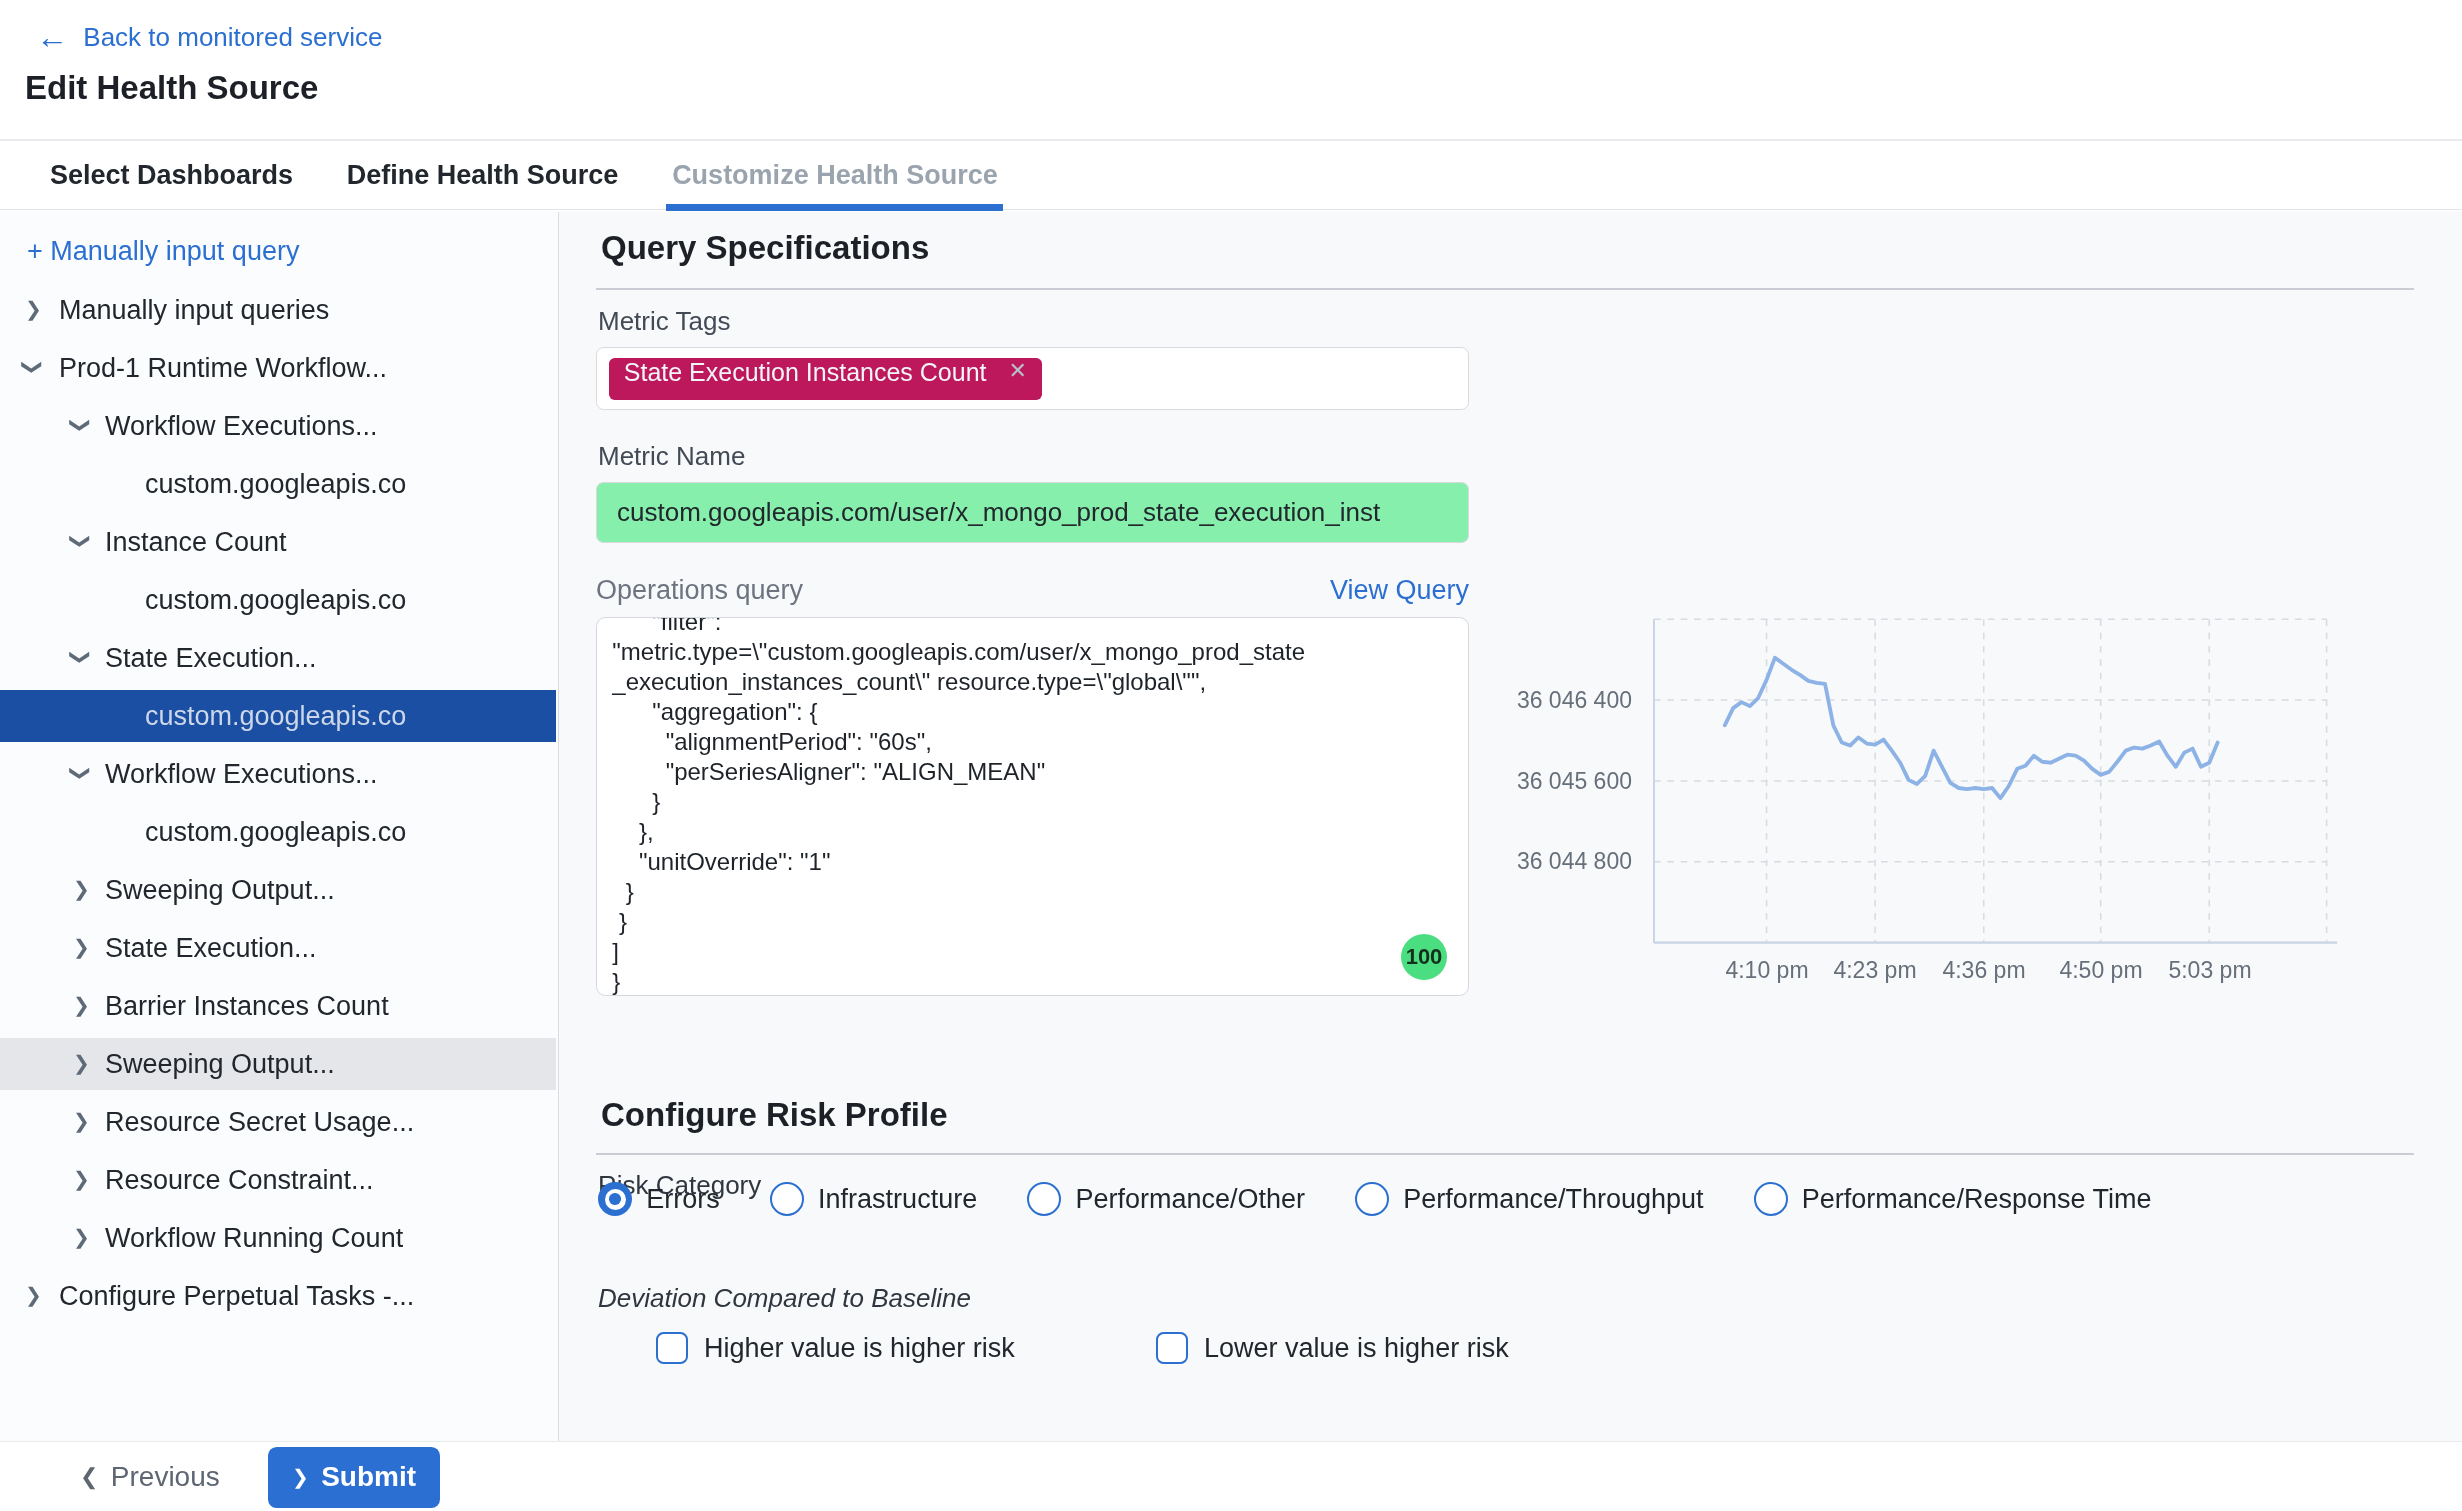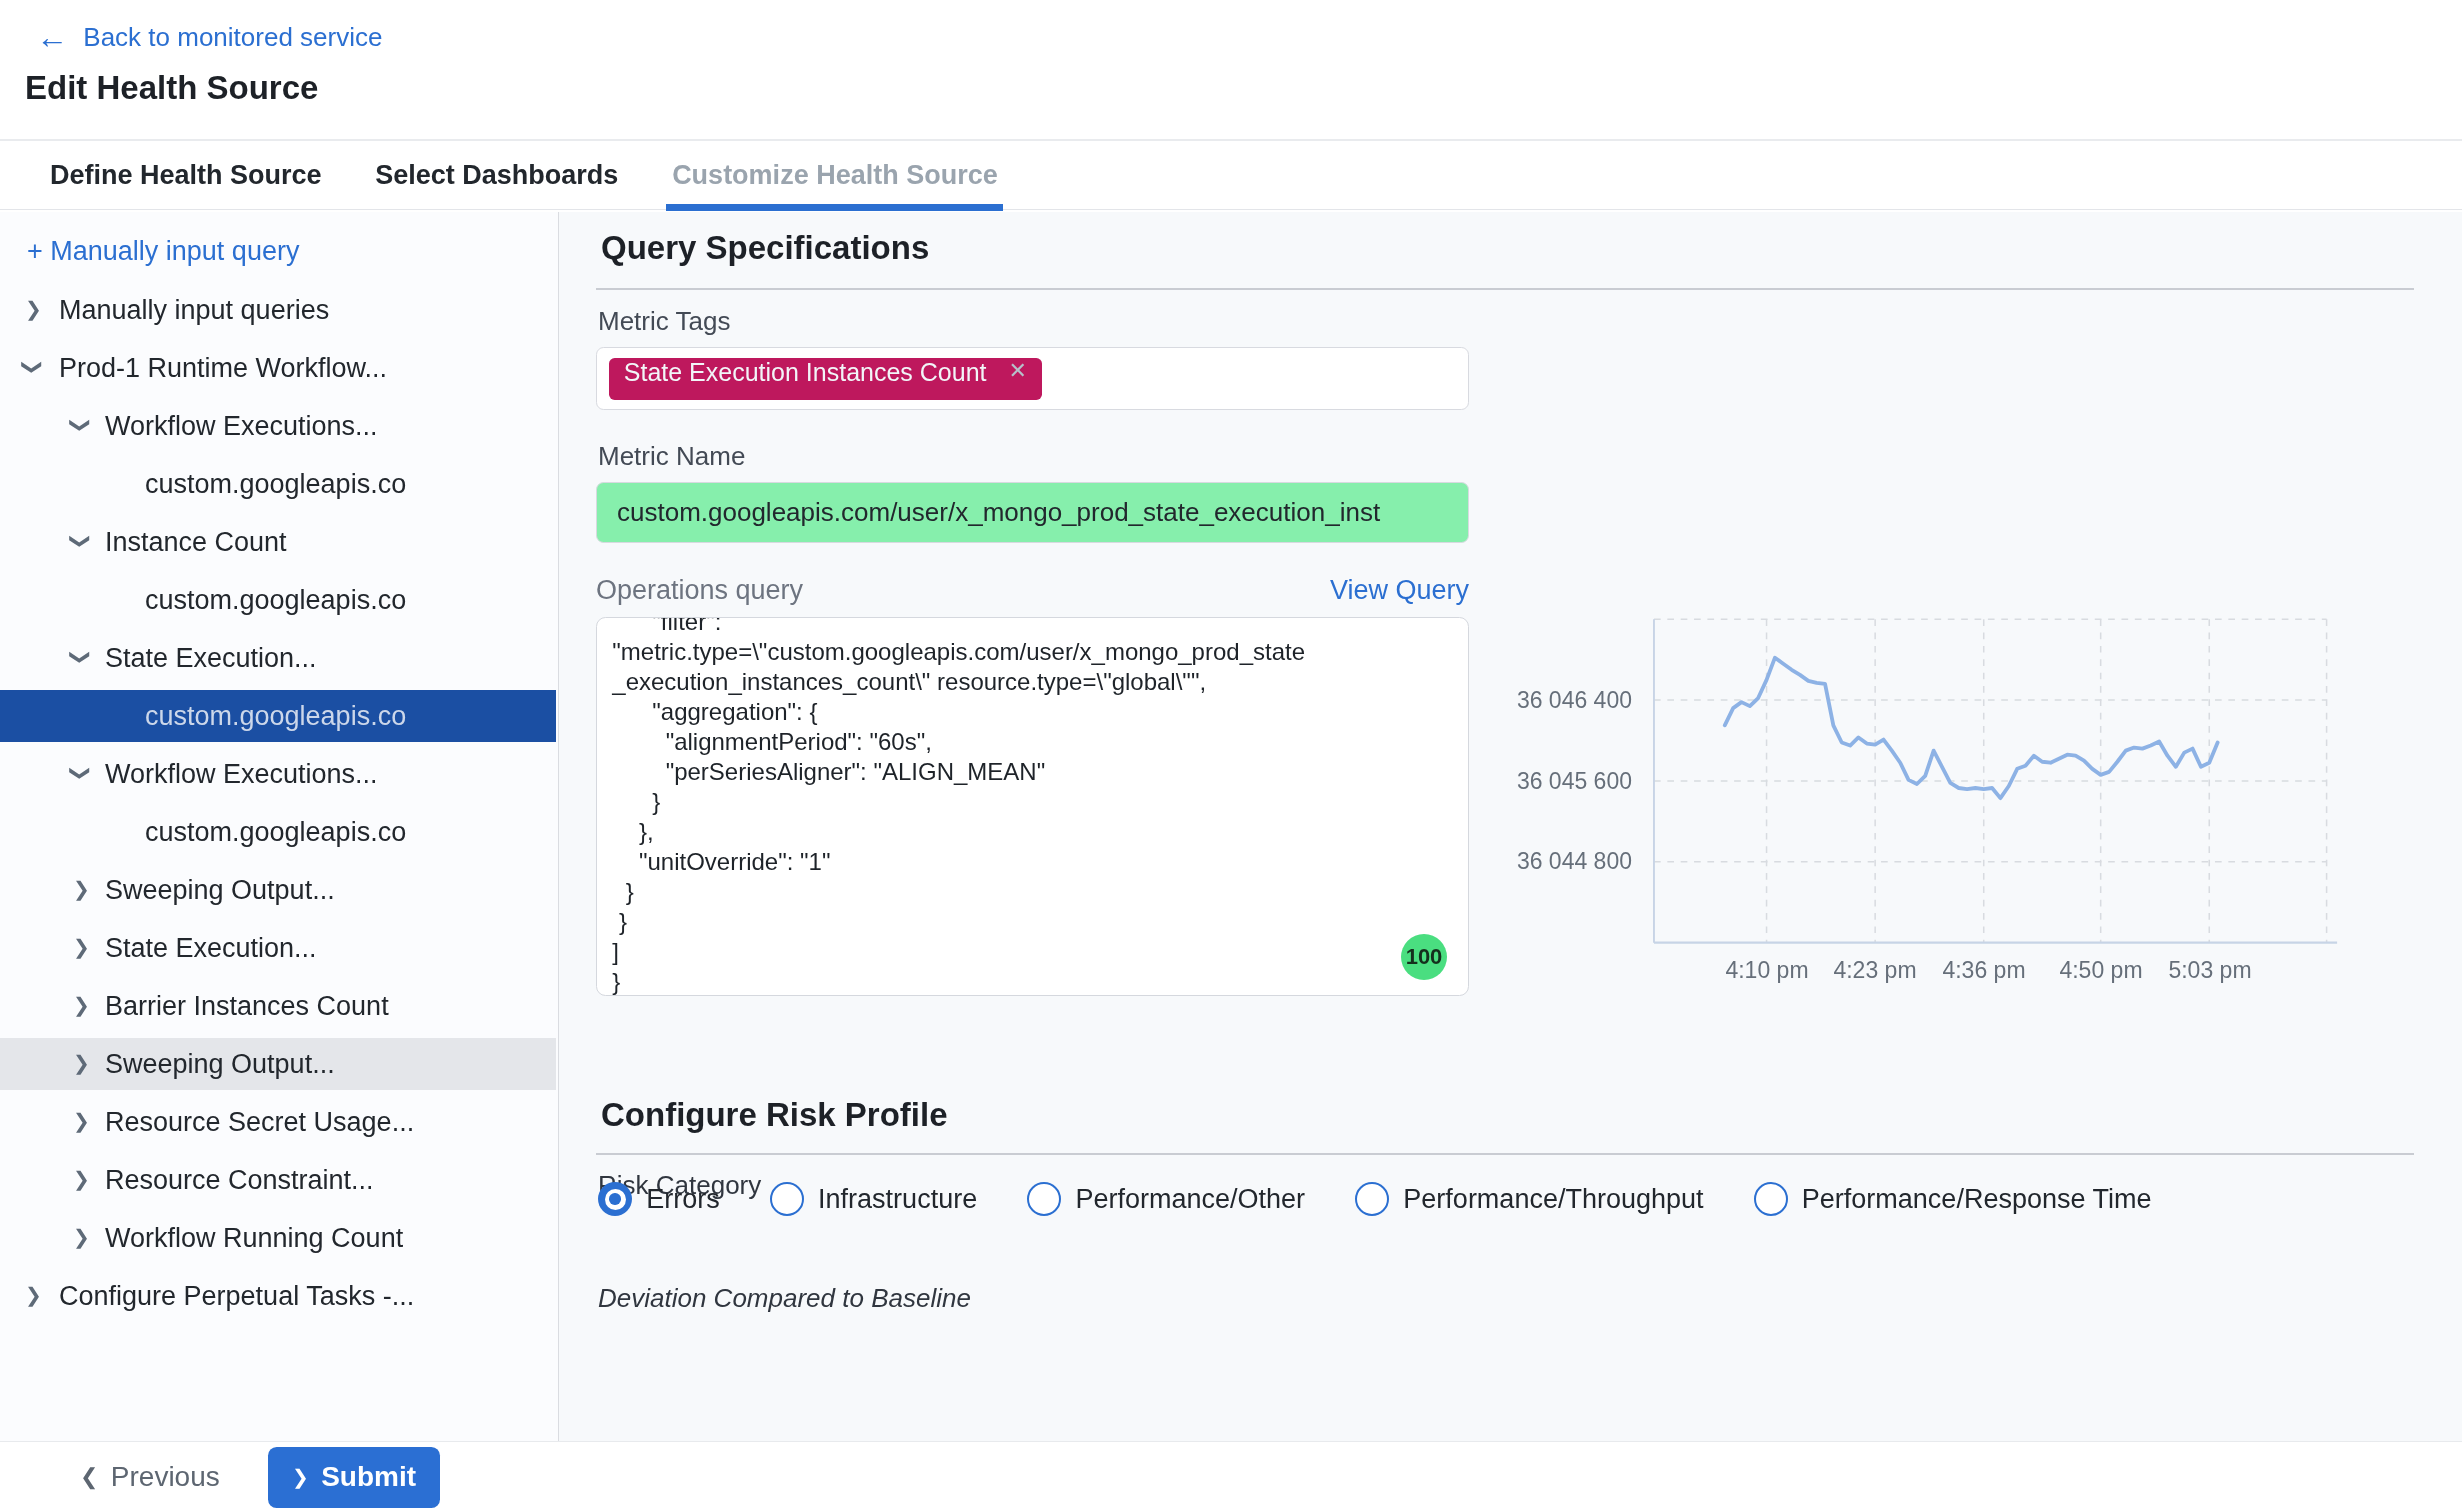--- a/index.html
+++ b/index.html
@@ -87,22 +87,22 @@
 <div id="page">
 
   <div class="back-row">
     <span class="back-arrow">←</span>
     <span class="back-label">Back to monitored service</span>
   </div>
   <div class="page-title">Edit Health Source</div>
   <div class="header-divider"></div>
 
   <div class="tabbar">
+    <div class="tab">Select Dashboards</div>
     <div class="tab">Define Health Source</div>
-    <div class="tab">Select Dashboards</div>
     <div class="tab active">Customize Health Source</div>
   </div>
 
   <div class="content">
 
     <div class="sidebar">
       <div class="add-link">+ Manually input query</div>
       <div id="tree">
           <div class="trow lv1">
             <span class="chev right">❯</span>
@@ -266,20 +266,30 @@
             <span class="radio"></span>
             <span class="rlabel">Performance/Throughput</span>
           </div>
           <div class="ritem">
             <span class="radio"></span>
             <span class="rlabel">Performance/Response Time</span>
           </div>
         </div>
 
       <div class="fld-label" style="left:38px;top:1071px;color:#30363f;font-style:italic;">Deviation Compared to Baseline</div>
+      <div class="dev-row" id="dev-row">
+          <div class="citem" style="left: 58px;">
+            <span class="cbox"></span>
+            <span class="clabel">Higher value is higher risk</span>
+          </div>
+          <div class="citem" style="left: 558px;">
+            <span class="cbox"></span>
+            <span class="clabel">Lower value is higher risk</span>
+          </div>
+        </div>
 
     </div>
   </div>
 
   <div class="footer">
     <div class="prev-btn">
       <span class="prev-chev">❮</span>
       <span class="prev-label">Previous</span>
     </div>
     <div class="submit-btn">

